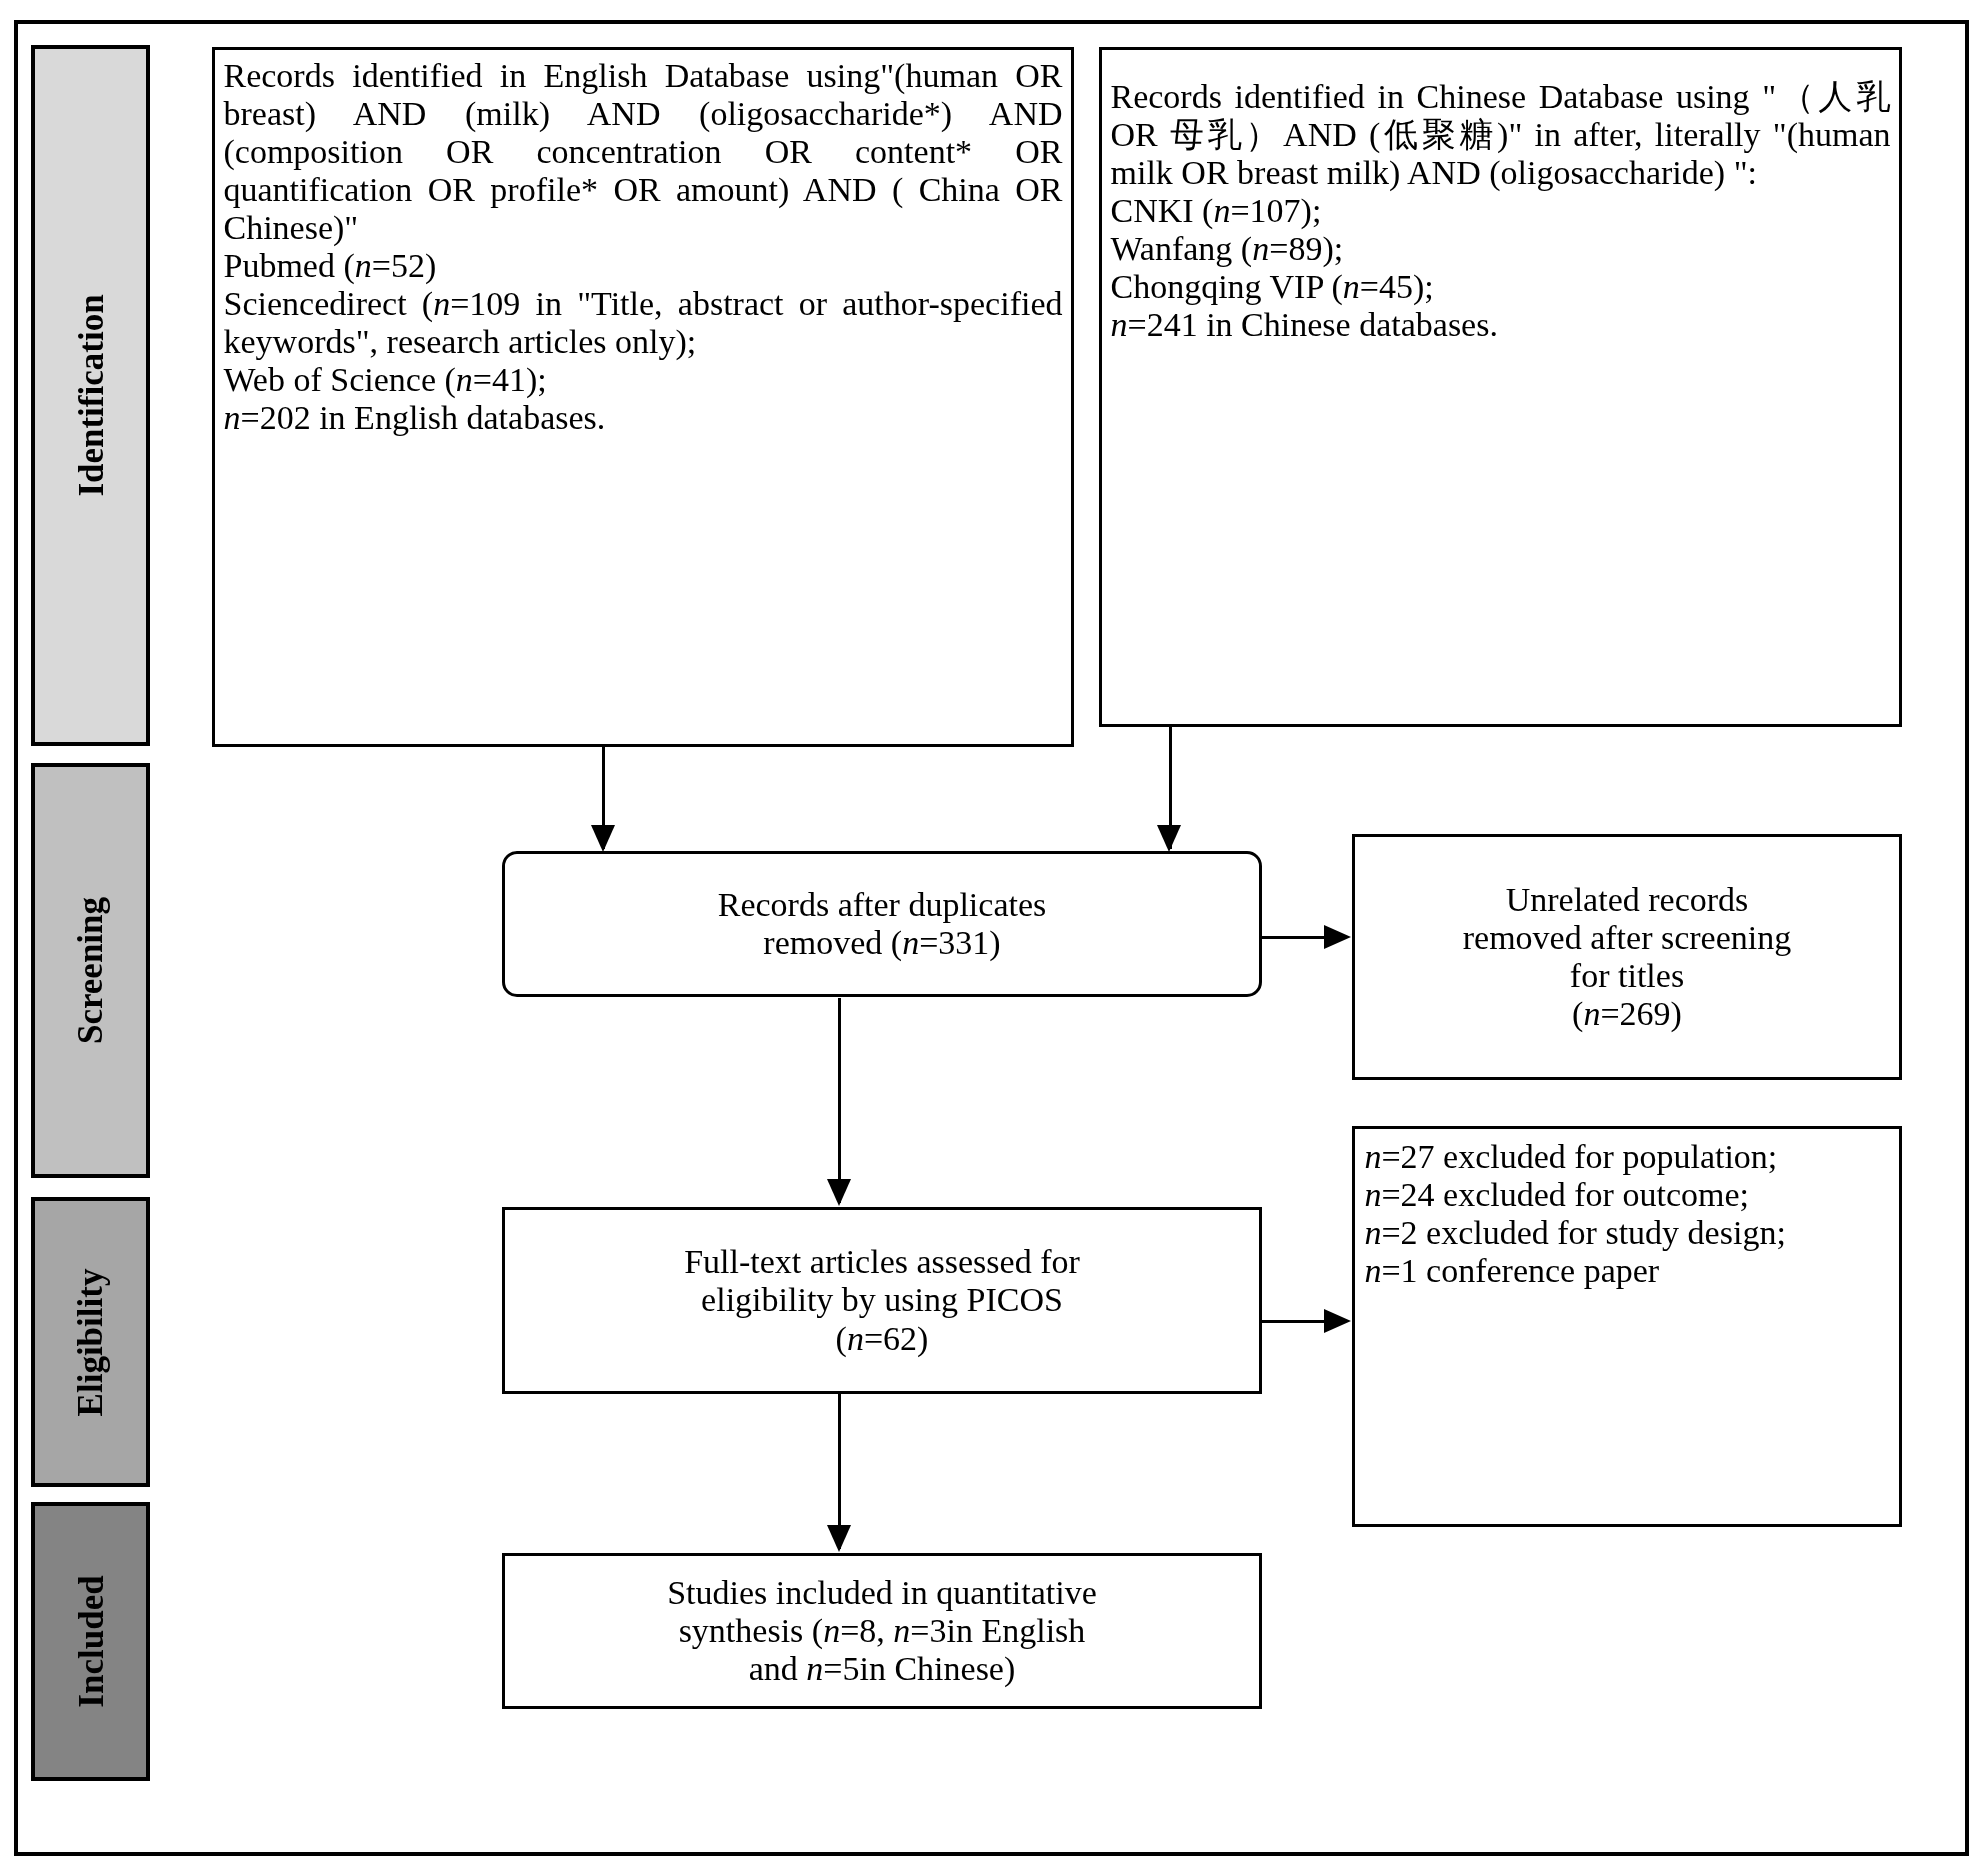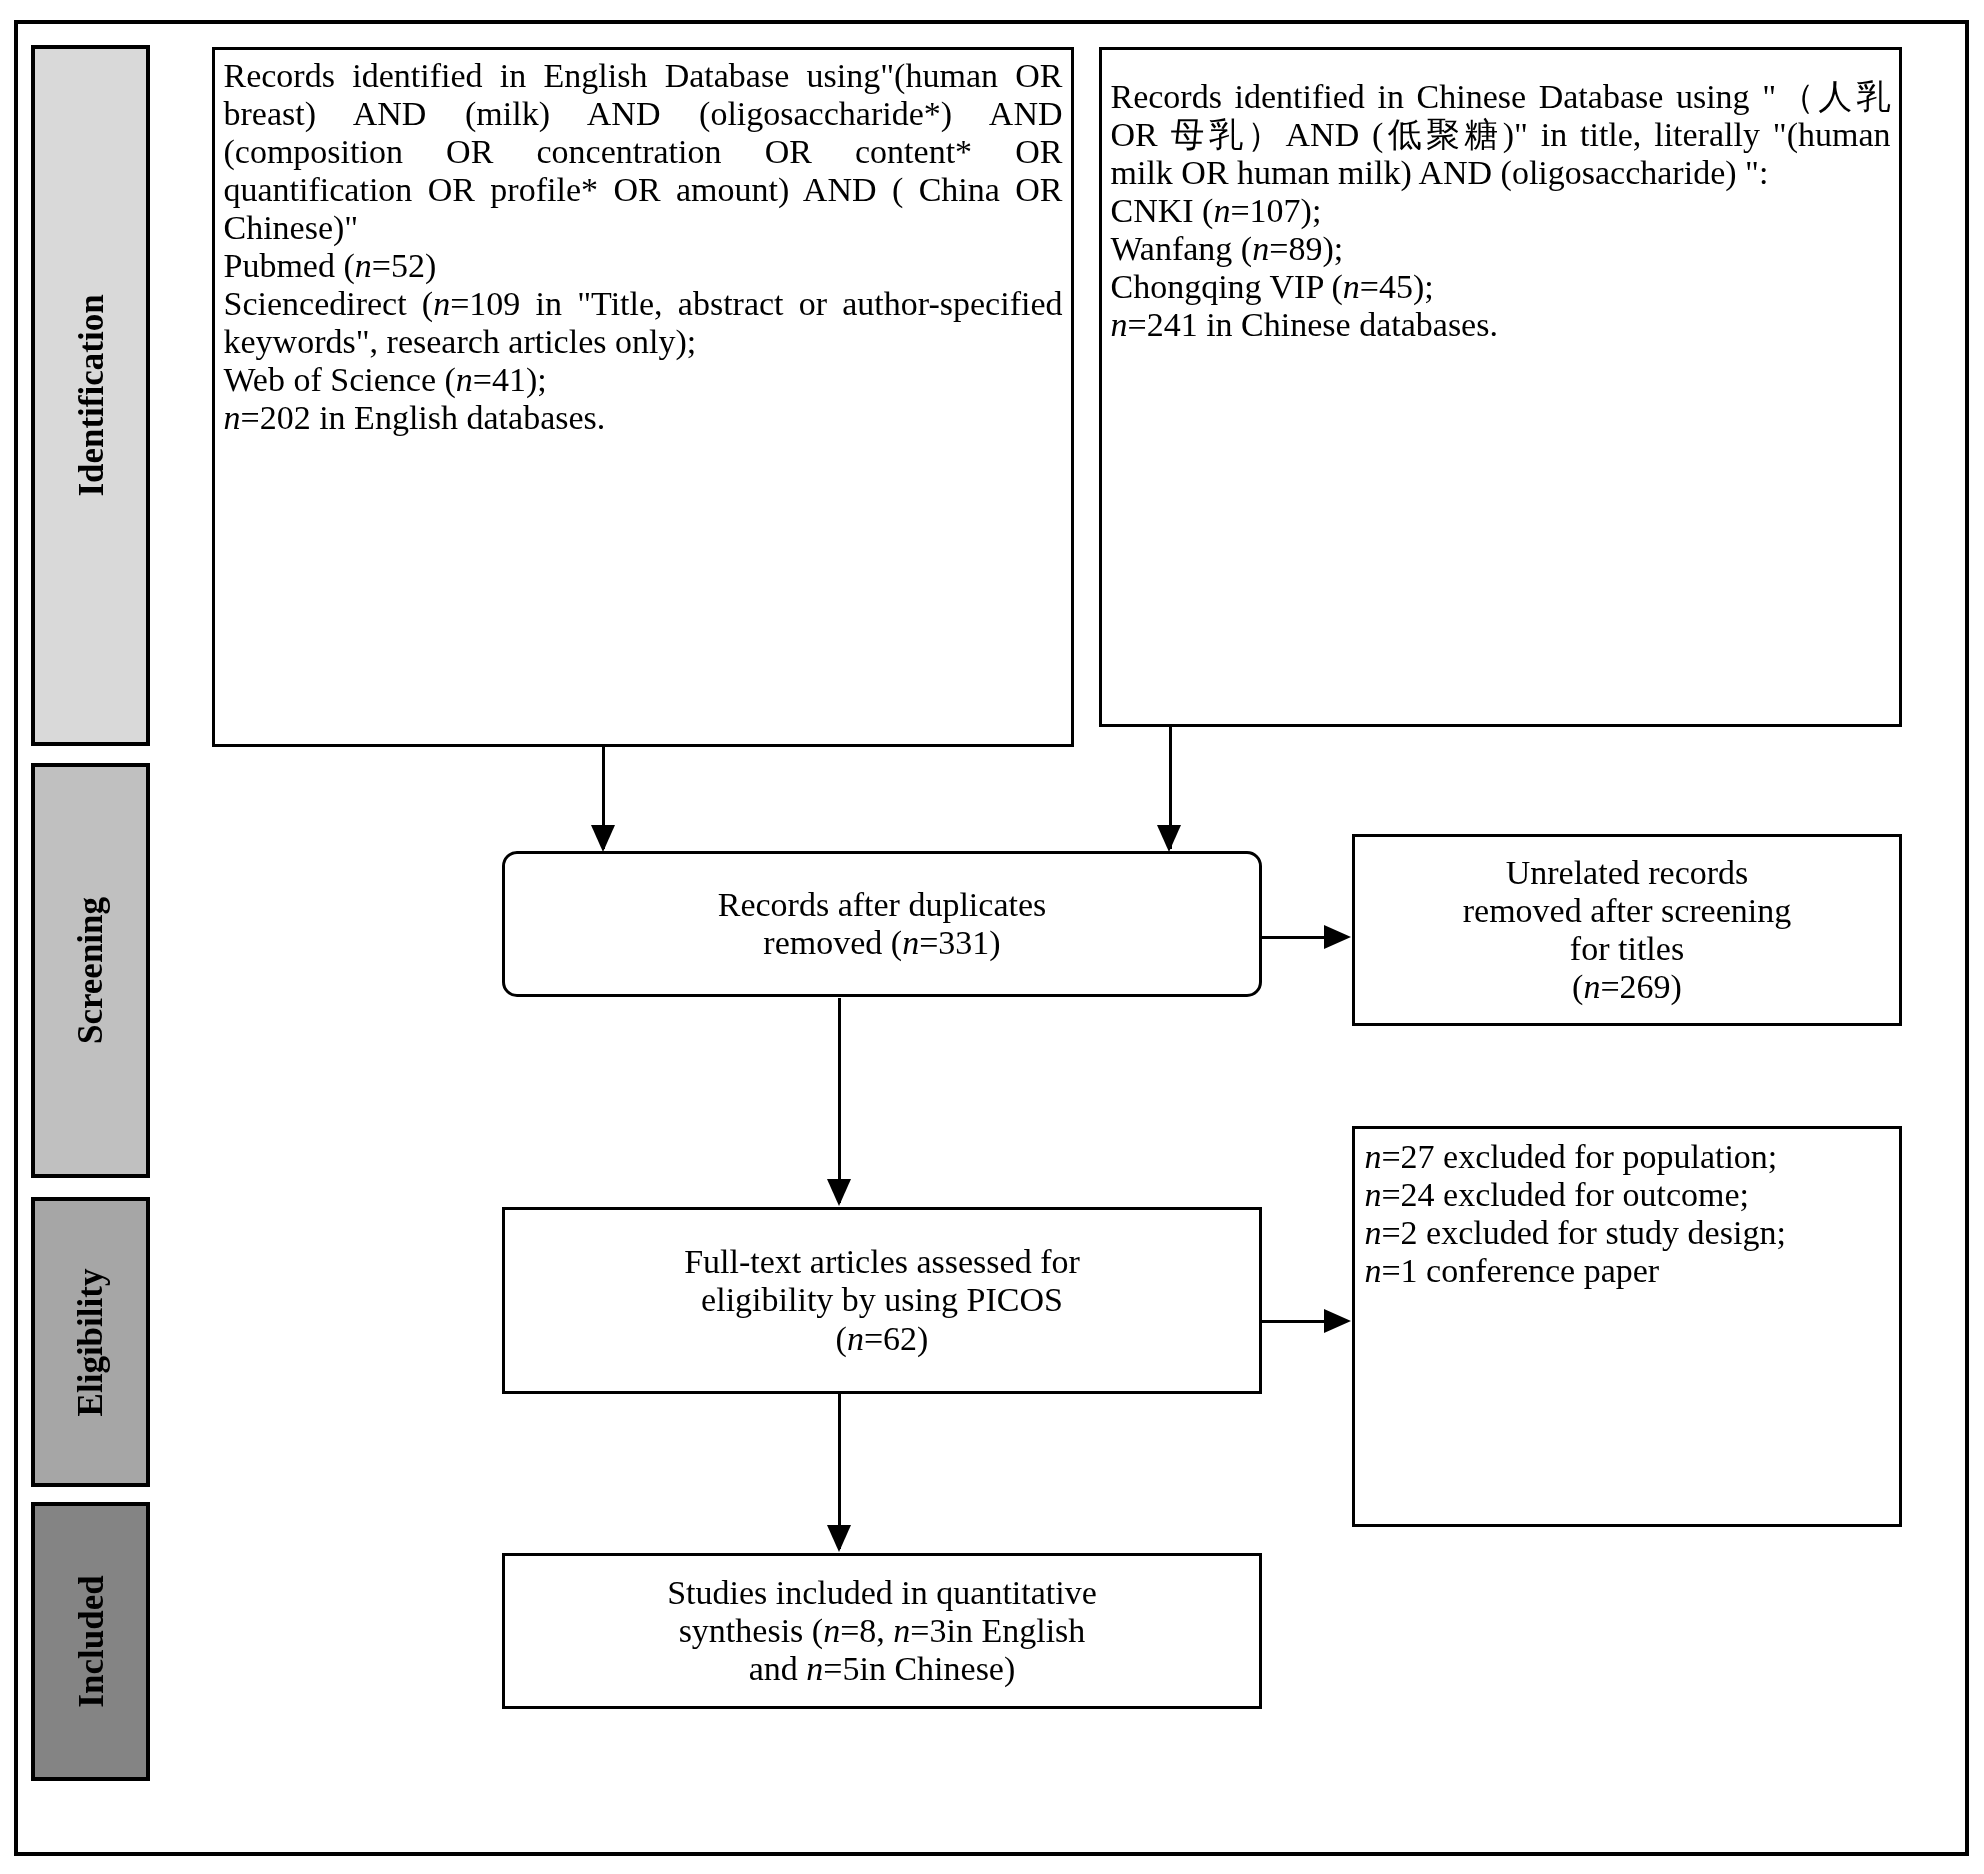--- a/index.html
+++ b/index.html
@@ -60,39 +60,39 @@
 
     <div class="box justify" style="left:194px;top:23px;width:862px;height:700px;">
       <p>Records identified in English Database using"(human OR breast) AND (milk) AND (oligosaccharide*) AND (composition OR concentration OR content* OR quantification OR profile* OR amount) AND ( China OR Chinese)"</p>
       <p style="text-align:center;">Pubmed (<span class="it">n</span>=52)</p>
       <p>Sciencedirect (<span class="it">n</span>=109 in "Title, abstract or author-specified keywords", research articles only);</p>
       <p style="text-align:center;">Web of Science (<span class="it">n</span>=41);</p>
       <p style="text-align:left;"><span class="it">n</span>=202 in English databases.</p>
     </div>
 
     <div class="box justify" style="left:1081px;top:23px;width:803px;height:680px;padding-top:28px;">
-      <p>Records identified in Chinese Database using "（人乳 OR 母乳）AND (低聚糖)" in title, literally "(human milk OR human milk) AND (oligosaccharide) ":</p>
+      <p>Records identified in Chinese Database using "（人乳 OR 母乳）AND (低聚糖)" in after, literally "(human milk OR breast milk) AND (oligosaccharide) ":</p>
       <p style="text-align:left;">CNKI (<span class="it">n</span>=107);</p>
       <p style="text-align:left;">Wanfang (<span class="it">n</span>=89);</p>
       <p style="text-align:left;">Chongqing VIP (<span class="it">n</span>=45);</p>
       <p style="text-align:left;"><span class="it">n</span>=241 in Chinese databases.</p>
     </div>
 
     <div class="vline" style="left:584px;top:723px;height:102px;"></div>
     <div class="arrowdown" style="left:573px;top:801px;"></div>
 
     <div class="vline" style="left:1151px;top:703px;height:122px;"></div>
     <div class="arrowdown" style="left:1139px;top:801px;"></div>
 
     <div class="box center" style="left:484px;top:827px;width:760px;height:146px;border-radius:15px;">
       <p>Records after duplicates</p>
       <p>removed (<span class="it">n</span>=331)</p>
     </div>
 
-    <div class="box center" style="left:1334px;top:810px;width:550px;height:192px;">
+    <div class="box center" style="left:1334px;top:810px;width:550px;height:246px;">
       <p>Unrelated records</p>
       <p>removed after screening</p>
       <p>for titles</p>
       <p>(<span class="it">n</span>=269)</p>
     </div>
 
     <div class="hline" style="left:1244px;top:912px;width:71px;"></div>
     <div class="arrowright" style="left:1306px;top:901px;"></div>
 
     <div class="vline" style="left:820px;top:974px;height:205px;"></div>

